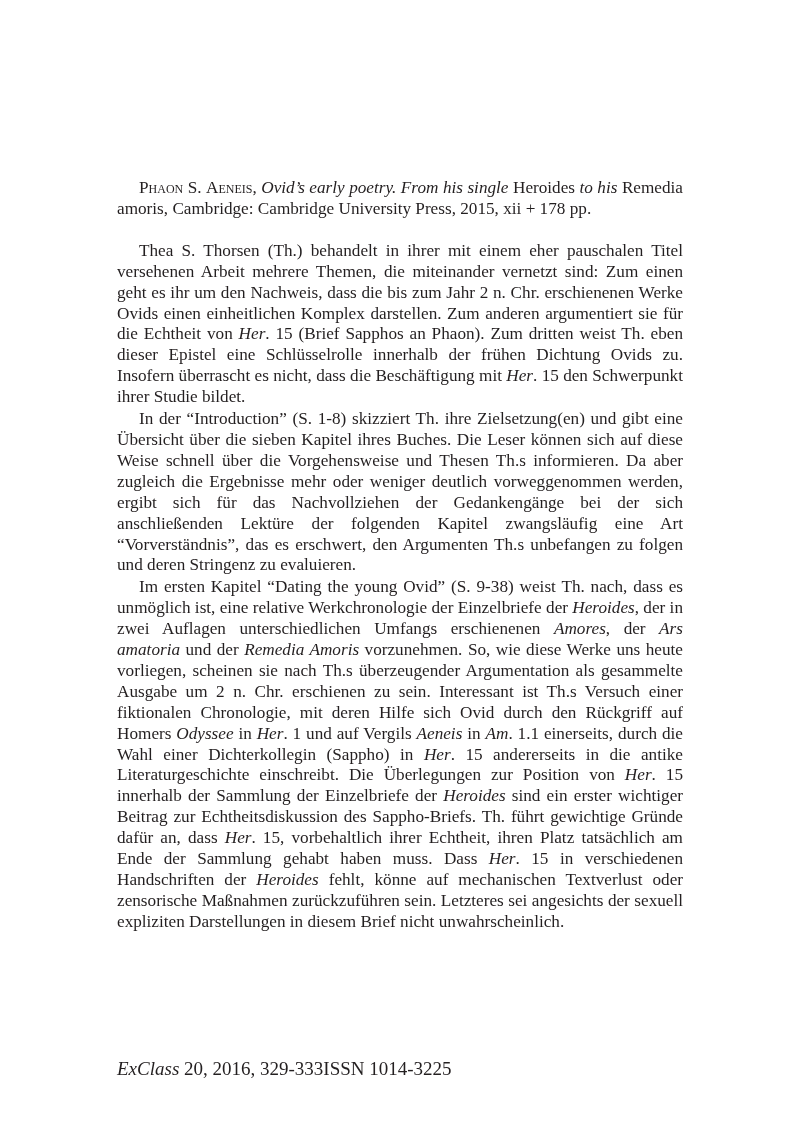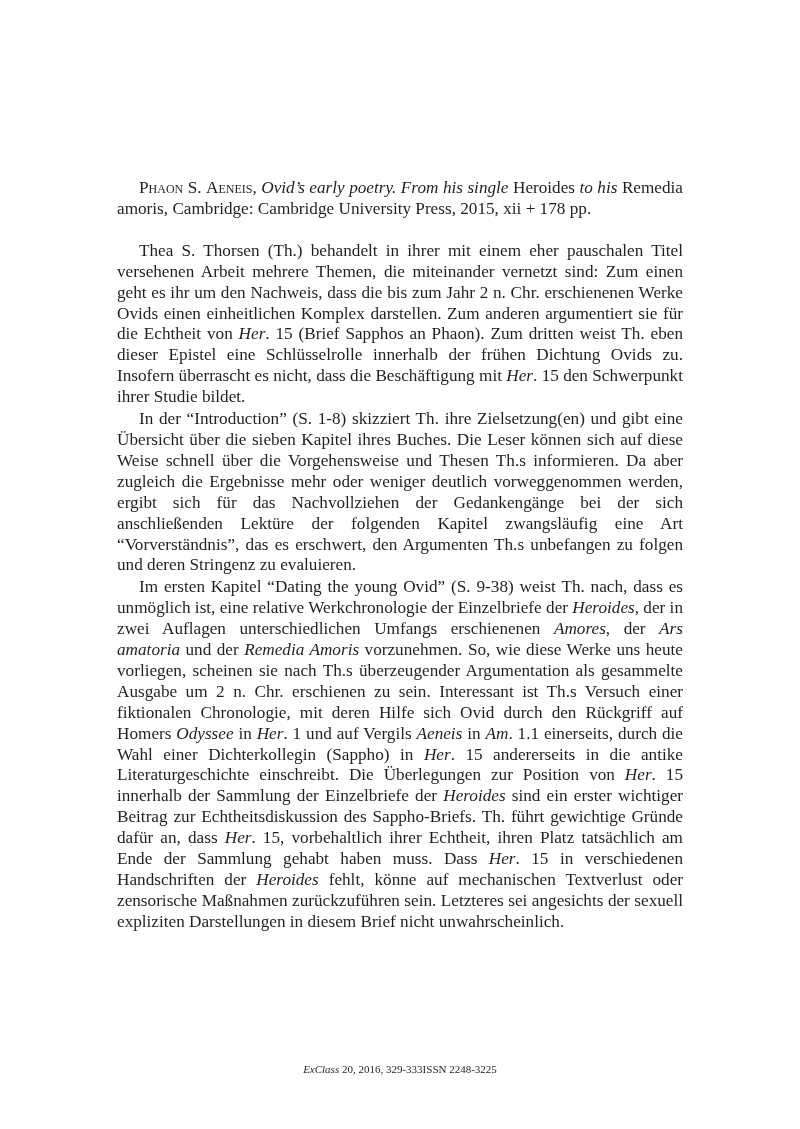--- a/index.html
+++ b/index.html
@@ -42,24 +42,24 @@
     }
     .body p + p {
       margin-top: 1px;
     }
     i, .it { }
     .footer {
       position: absolute;
       left: 117px;
       top: 1060px;
       width: 566px;
-      font-size: 11px;
+      font-size: 19px;
       line-height: 18px;
       display: flex;
-      justify-content: center;
+      justify-content: flex-start;
     }
   </style>
 </head>
 <body>
 
 <div class="page">
   <div class="citation">
     <span class="sc">Phaon S.</span>
     <span class="sc">Aeneis</span>,
     <i>Ovid’s early poetry. From his single</i>
@@ -70,14 +70,14 @@
 
   <div class="body">
     <p><span>Thea S. Thorsen (Th.) behandelt in ihrer mit einem eher pauschalen Titel versehenen Arbeit mehrere Themen, die miteinander vernetzt sind: Zum einen geht es ihr um den Nachweis, dass die bis zum Jahr 2 n. Chr. erschienenen Werke Ovids einen einheitlichen Komplex darstellen. Zum anderen argumentiert sie für die Echtheit von </span><i>Her</i><span>. 15 (Brief Sapphos an Phaon). Zum dritten weist Th. eben dieser Epistel eine Schlüsselrolle innerhalb der frühen Dichtung Ovids zu. Insofern überrascht es nicht, dass die Beschäftigung mit </span><i>Her</i><span>. 15 den Schwerpunkt ihrer Studie bildet.</span></p>
     <p><span>In der “Introduction” (S. 1-8) skizziert Th. ihre Zielsetzung(en) und gibt eine Übersicht über die sieben Kapitel ihres Buches. Die Leser können sich auf diese Weise schnell über die Vorgehensweise und Thesen Th.s informieren. Da aber zugleich die Ergebnisse mehr oder weniger deutlich vorweggenommen werden, ergibt sich für das Nachvollziehen der Gedankengänge bei der sich anschließenden Lektüre der folgenden Kapitel zwangsläufig eine Art “Vorverständnis”, das es erschwert, den Argumenten Th.s unbefangen zu folgen und deren Stringenz zu evaluieren.</span></p>
     <p><span>Im ersten Kapitel “Dating the young Ovid” (S. 9-38) weist Th. nach, dass es unmöglich ist, eine relative Werkchronologie der Einzelbriefe der </span><i>Heroides</i><span>, der in zwei Auflagen unterschiedlichen Umfangs erschienenen </span><i>Amores</i><span>, der </span><i>Ars amatoria</i><span> und der </span><i>Remedia Amoris</i><span> vorzunehmen. So, wie diese Werke uns heute vorliegen, scheinen sie nach Th.s überzeugender Argumentation als gesammelte Ausgabe um 2 n. Chr. erschienen zu sein. Interessant ist Th.s Versuch einer fiktionalen Chronologie, mit deren Hilfe sich Ovid durch den Rückgriff auf Homers </span><i>Odyssee</i><span> in </span><i>Her</i><span>. 1 und auf Vergils </span><i>Aeneis</i><span> in </span><i>Am</i><span>. 1.1 einerseits, durch die Wahl einer Dichterkollegin (Sappho) in </span><i>Her</i><span>. 15 andererseits in die antike Literaturgeschichte einschreibt. Die Überlegungen zur Position von </span><i>Her</i><span>. 15 innerhalb der Sammlung der Einzelbriefe der </span><i>Heroides</i><span> sind ein erster wichtiger Beitrag zur Echtheitsdiskussion des Sappho-Briefs. Th. führt gewichtige Gründe dafür an, dass </span><i>Her</i><span>. 15, vorbehaltlich ihrer Echtheit, ihren Platz tatsächlich am Ende der Sammlung gehabt haben muss. Dass </span><i>Her</i><span>. 15 in verschiedenen Handschriften der </span><i>Heroides</i><span> fehlt, könne auf mechanischen Textverlust oder zensorische Maßnahmen zurückzuführen sein. Letzteres sei angesichts der sexuell expliziten Darstellungen in diesem Brief nicht unwahrscheinlich.</span></p>
   </div>
 </div>
 
 <div class="footer">
   <span><i>ExClass</i><span> 20, 2016, 329-333</span></span>
-  <span>ISSN 2248-3225</span>
+  <span>ISSN 1014-3225</span>
 </div>
 
 </body></html>

